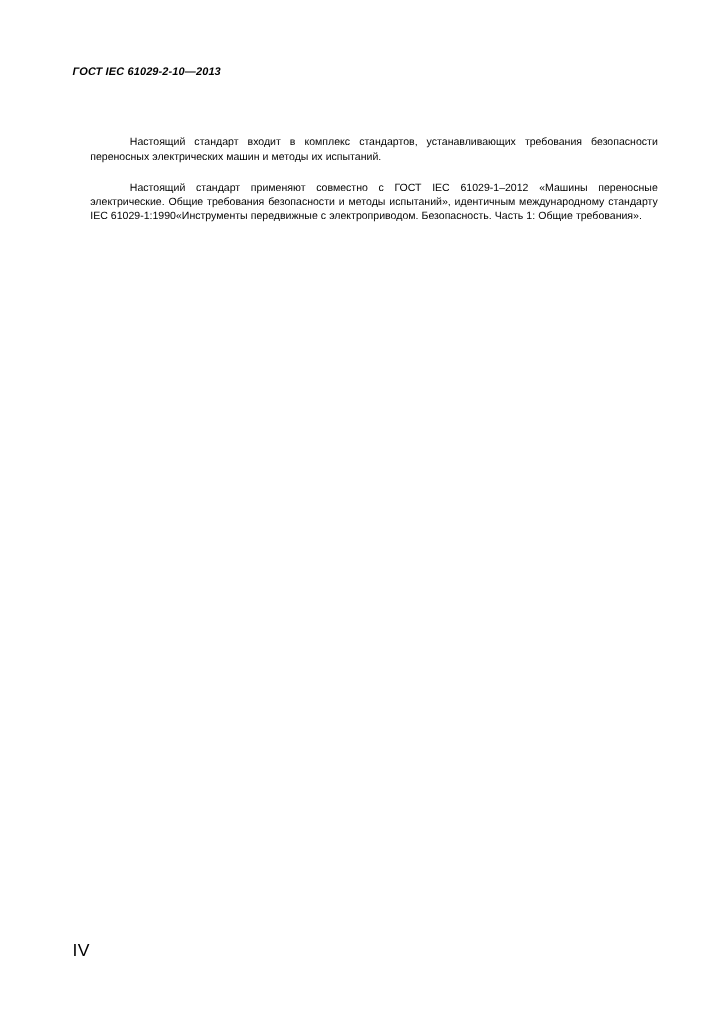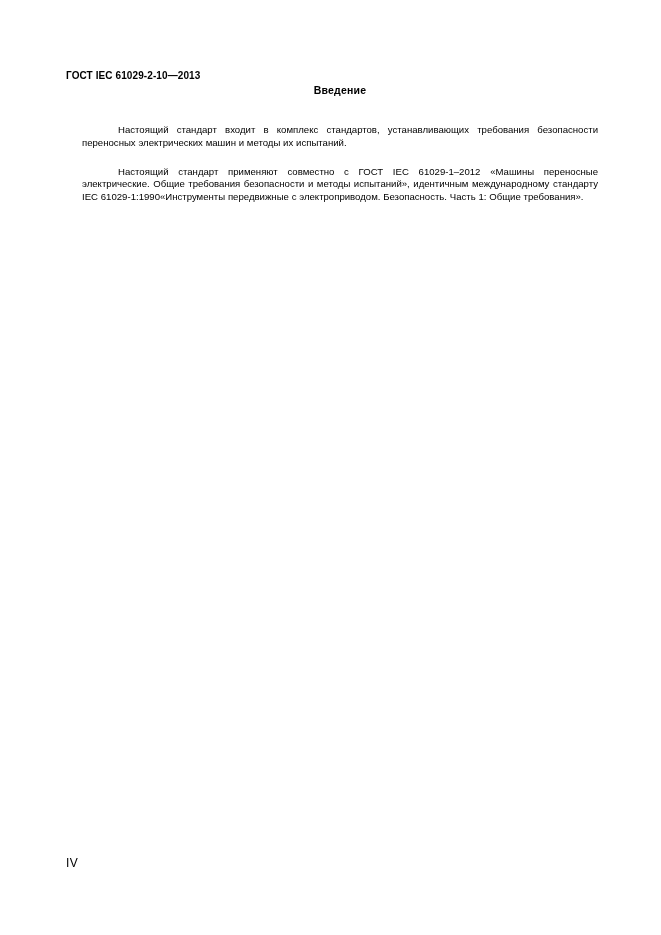--- a/index.html
+++ b/index.html
@@ -22,25 +22,26 @@
     top: 0;
     width: 661px;
     height: 935px;
     overflow: hidden;
   }
 
   
   .doc-header {
     position: absolute;
     left: 66px;
-    top: 70px;
+    top: 60px;
     font-size: 10px;
     font-weight: bold;
     letter-spacing: 0.1px;
     white-space: nowrap;
+    font-style: italic;
   }
 
   
   .section-title {
     position: absolute;
     left: 66px;
     top: 84px;
     width: 548px;
     text-align: center;
     font-size: 10.5px;
@@ -64,33 +65,32 @@
     margin: 16px;
     hyphens: none;
     word-spacing: 0.1px;
   }
 
   
   .folio {
     position: absolute;
     left: 66px;
     top: 856px;
-    font-size: 12px;
+    font-size: 16px;
     font-weight: normal;
     letter-spacing: 0.3px;
   }
 </style>
 </head>
 <body>
 
 <div class="page">
 
   <div class="doc-header">ГОСТ IEC 61029-2-10—2013</div>
 
-  <div class="section-title">Введение</div>
 
   <div class="body-block">
     <p class="para">Настоящий стандарт входит в комплекс стандартов, устанавливающих требования безопасности переносных электрических машин и методы их испытаний.</p>
     <p class="para">Настоящий стандарт применяют совместно с ГОСТ IEC 61029-1–2012 «Машины переносные электрические. Общие требования безопасности и методы испытаний», идентичным международному стандарту IEC 61029-1:1990«Инструменты передвижные с электроприводом. Безопасность. Часть 1: Общие требования».</p>
   </div>
 
   <div class="folio">IV</div>
 
 </div>
 

